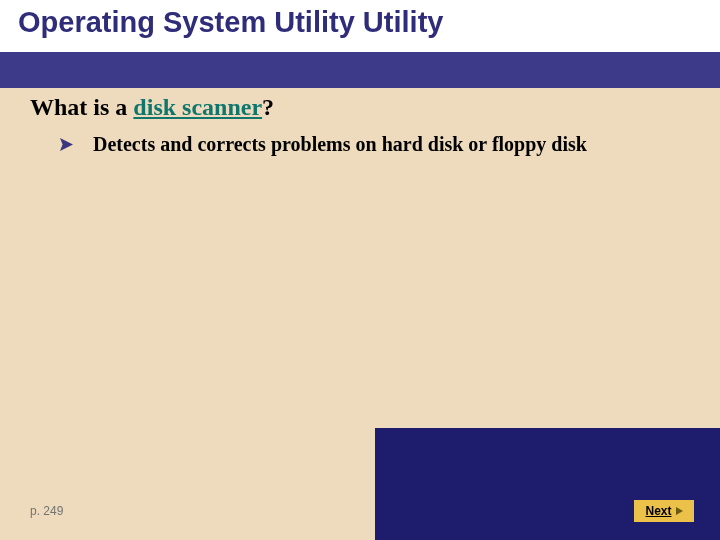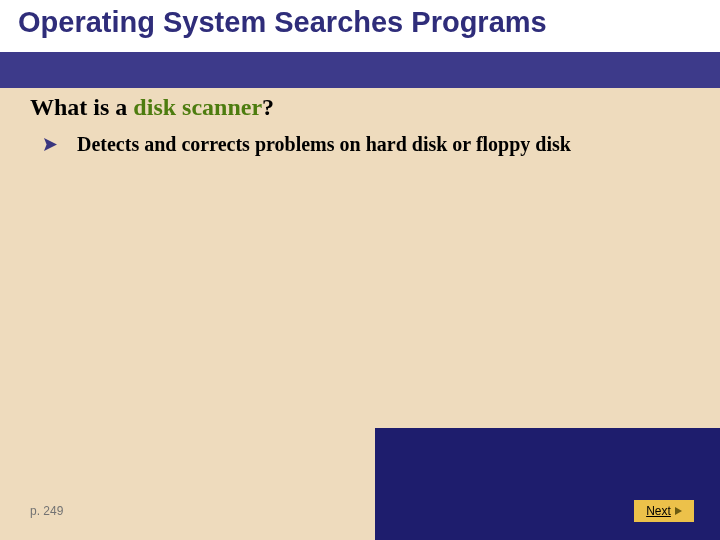--- a/index.html
+++ b/index.html
@@ -21,23 +21,23 @@
     color: #2f2d7a;
   }
   .purple-bar {
     position: absolute; top: 52px; left: 0; right: 0; height: 36px;
     background: #3d3a8a;
   }
   .sub-heading {
     position: absolute; top: 94px; left: 30px; right: 30px;
     font-size: 24px; font-weight: bold; color: #000;
   }
-  .sub-heading .term { color: #4d7c0f; }
+  .sub-heading .term { color: #0f766e; text-decoration: underline; }
   .bullets {
-    position: absolute; top: 132px; left: 44px; right: 50px;
+    position: absolute; top: 132px; left: 60px; right: 50px;
     font-size: 20px; font-weight: bold; color: #000;
   }
   .bullet-row {
     display: flex; align-items: flex-start; gap: 20px; margin-bottom: 6px;
     line-height: 1.25;
   }
   .arrow-icon {
     width: 13px; height: 13px; flex: 0 0 13px; margin-top: 6px;
   }
   .bottom-blue {
@@ -49,39 +49,39 @@
     font-family: Arial, Helvetica, sans-serif;
     font-size: 12px; color: #737373;
   }
   .next-btn {
     position: absolute; right: 26px; bottom: 18px;
     width: 60px; height: 22px;
     background: #ecc14a;
     display: flex; align-items: center; justify-content: center;
     gap: 4px;
     font-family: Arial, Helvetica, sans-serif;
-    font-size: 12px; font-weight: normal;
+    font-size: 12px; font-weight: bold;
     color: #000;
     text-decoration: underline;
     cursor: pointer;
   }
   .next-arrow {
     width: 0; height: 0;
     border-top: 4px solid transparent;
     border-bottom: 4px solid transparent;
     border-left: 7px solid #6a5a10;
   }
 </style>
 </head>
 <body>
 
 <div class="slide">
 
   <div class="title-area">
-    <div class="title-text">Operating System Searches Programs</div>
+    <div class="title-text">Operating System Utility Utility</div>
   </div>
 
   <div class="purple-bar"></div>
 
   <div class="sub-heading">
     <span>What is a </span><span class="term">disk scanner</span><span>?</span>
   </div>
 
   <div class="bullets">
     <div class="bullet-row">

